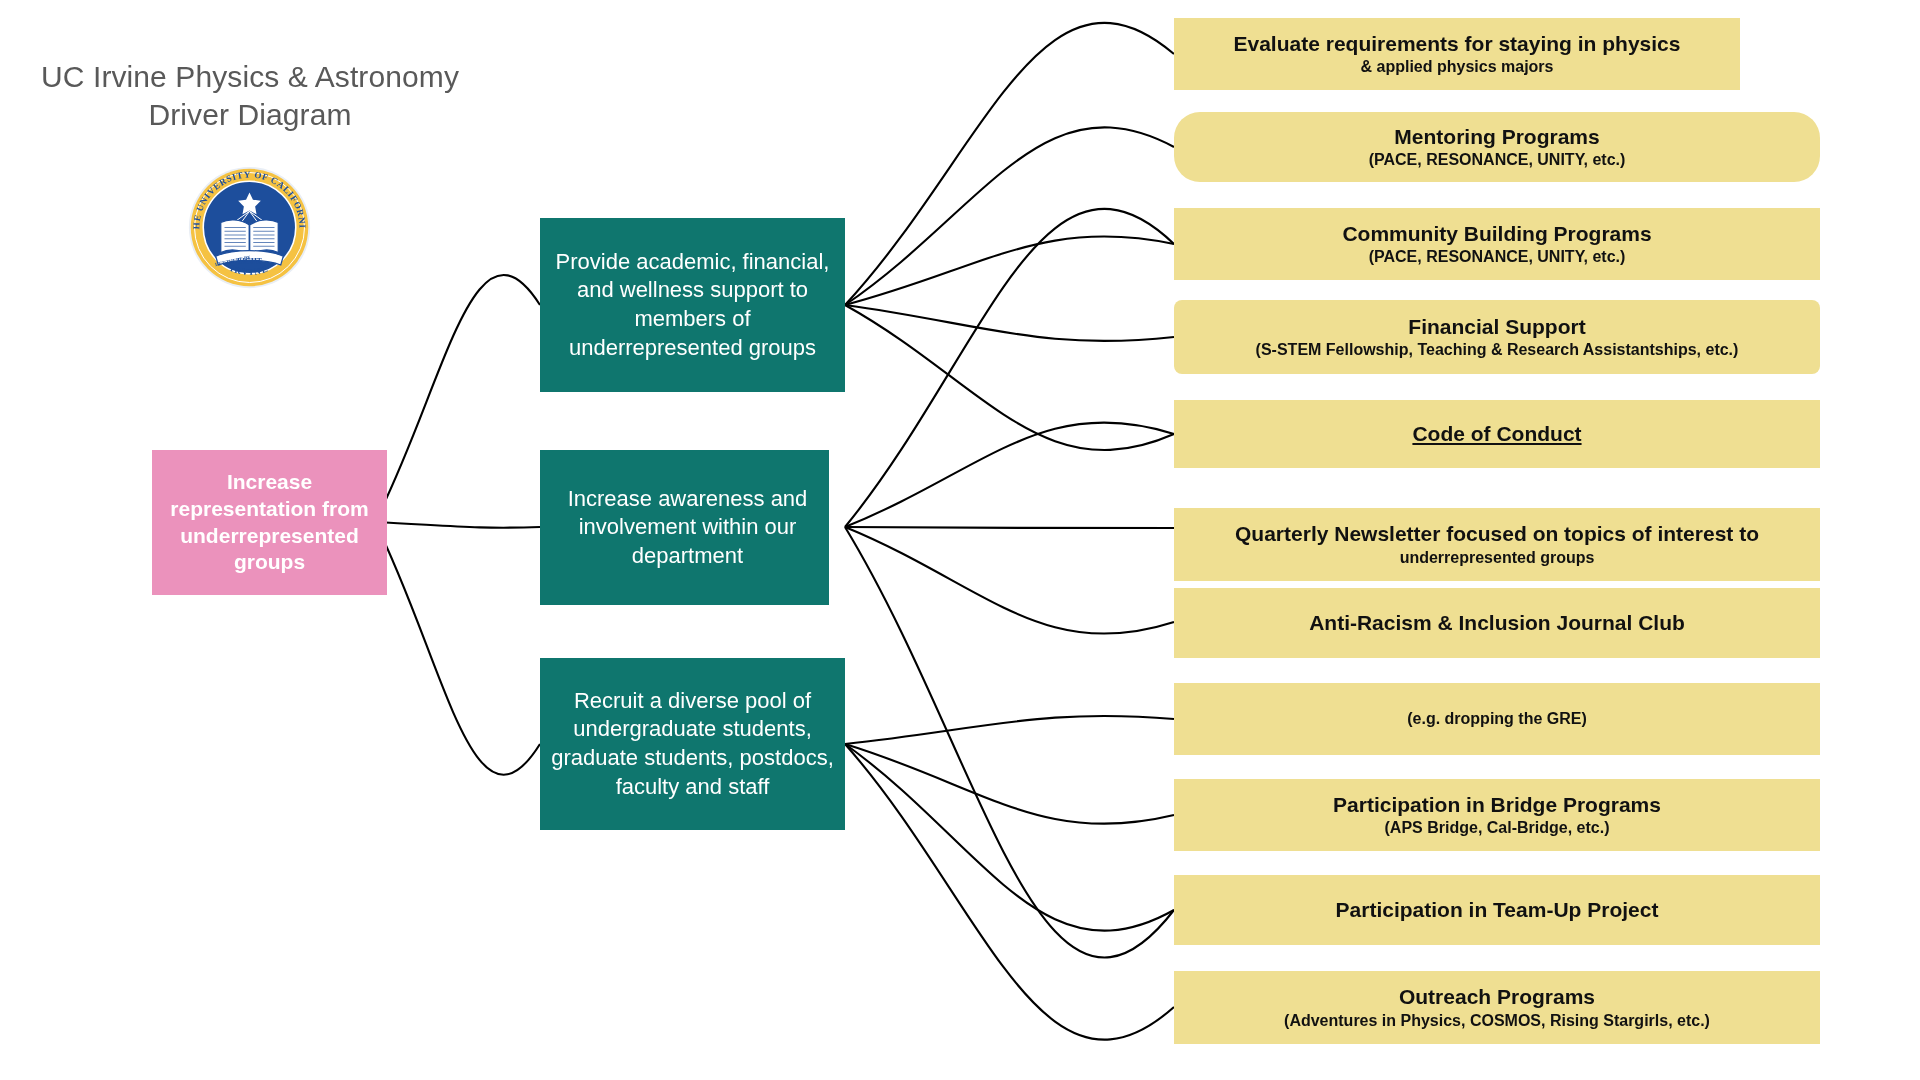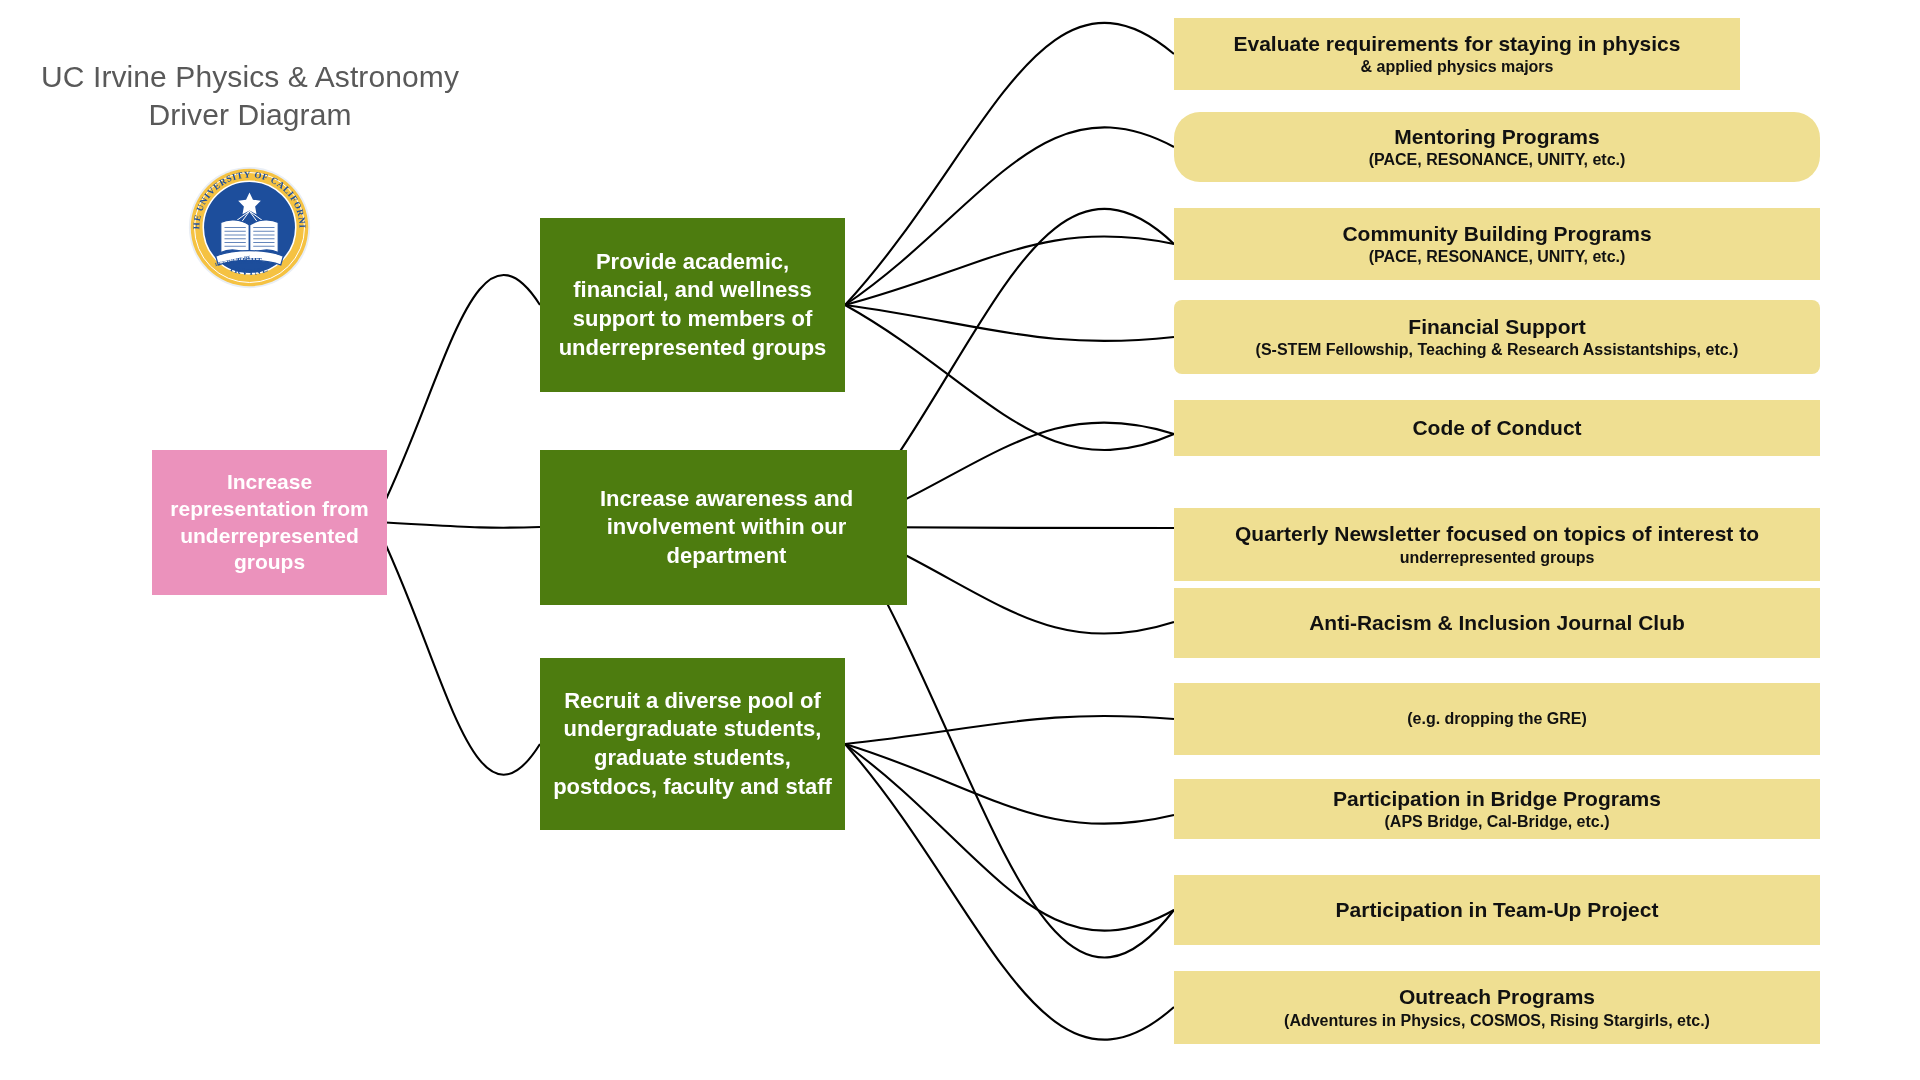--- a/index.html
+++ b/index.html
@@ -61,23 +61,23 @@
   .aim-node {
     background: #eb92bc;
     color: #ffffff;
     font-weight: bold;
     font-size: 21px;
     line-height: 1.28;
     padding: 6px 12px;
     margin-left: 12px;
   }
   .driver-node {
-    background: #4d7c0f;
+    background: #0f766e;
     color: #ffffff;
-    font-weight: bold;
+    font-weight: normal;
     font-size: 22px;
     line-height: 1.30;
     padding: 6px 10px;
   }
   .change-node {
     background: #efdf92;
     color: #111111;
     padding: 4px 16px;
   }
   .change-node .line-main {
@@ -152,21 +152,21 @@
   <div id="nodes">
       <div class="node aim-node" style="left: 140px; top: 450px; width: 235px; height: 145px;">
         <span class="line-main">Increase</span>
         <span class="line-main">representation from</span>
         <span class="line-main">underrepresented</span>
         <span class="line-main">groups</span>
       </div>
       <div class="node driver-node" style="left: 540px; top: 218px; width: 305px; height: 174px;">
         <span class="line-main">Provide academic, financial, and wellness support to members of underrepresented groups</span>
       </div>
-      <div class="node driver-node" style="left: 540px; top: 450px; width: 367px; height: 155px; padding-left: 16px;">
+      <div class="node driver-node" style="left: 540px; top: 450px; width: 289px; height: 155px; padding-left: 16px;">
         <span class="line-main">Increase awareness and involvement within our department</span>
       </div>
       <div class="node driver-node" style="left: 540px; top: 658px; width: 305px; height: 172px;">
         <span class="line-main">Recruit a diverse pool of undergraduate students, graduate students, postdocs, faculty and staff</span>
       </div>
       <div class="node change-node" style="left: 1174px; top: 18px; width: 566px; height: 72px;">
         <span class="line-main">Evaluate requirements for staying in physics</span>
         <span class="line-sub">&amp; applied physics majors</span>
       </div>
       <div class="node change-node" style="left: 1174px; top: 112px; width: 646px; height: 70px; border-radius: 26px;">
@@ -174,34 +174,34 @@
         <span class="line-sub">(PACE, RESONANCE, UNITY, etc.)</span>
       </div>
       <div class="node change-node" style="left: 1174px; top: 208px; width: 646px; height: 72px;">
         <span class="line-main">Community Building Programs</span>
         <span class="line-sub">(PACE, RESONANCE, UNITY, etc.)</span>
       </div>
       <div class="node change-node" style="left: 1174px; top: 300px; width: 646px; height: 74px; border-radius: 8px;">
         <span class="line-main">Financial Support</span>
         <span class="line-sub">(S-STEM Fellowship, Teaching &amp; Research Assistantships, etc.)</span>
       </div>
-      <div class="node change-node" style="left: 1174px; top: 400px; width: 646px; height: 56px;">
+      <div class="node change-node" style="left: 1174px; top: 400px; width: 646px; height: 68px; text-decoration: underline;">
         <span class="line-main">Code of Conduct</span>
       </div>
       <div class="node change-node" style="left: 1174px; top: 508px; width: 646px; height: 73px; justify-content: center;">
         <span class="line-main">Quarterly Newsletter focused on topics of interest to</span>
         <span class="line-sub">underrepresented groups</span>
       </div>
       <div class="node change-node" style="left: 1174px; top: 588px; width: 646px; height: 70px;">
         <span class="line-main">Anti-Racism &amp; Inclusion Journal Club</span>
       </div>
       <div class="node change-node" style="left: 1174px; top: 683px; width: 646px; height: 72px;">
         <span class="line-sub">(e.g. dropping the GRE)</span>
       </div>
-      <div class="node change-node" style="left: 1174px; top: 779px; width: 646px; height: 60px;">
+      <div class="node change-node" style="left: 1174px; top: 779px; width: 646px; height: 72px;">
         <span class="line-main">Participation in Bridge Programs</span>
         <span class="line-sub">(APS Bridge, Cal-Bridge, etc.)</span>
       </div>
       <div class="node change-node" style="left: 1174px; top: 875px; width: 646px; height: 70px;">
         <span class="line-main">Participation in Team-Up Project</span>
       </div>
       <div class="node change-node" style="left: 1174px; top: 971px; width: 646px; height: 73px;">
         <span class="line-main">Outreach Programs</span>
         <span class="line-sub">(Adventures in Physics, COSMOS, Rising Stargirls, etc.)</span>
       </div>

